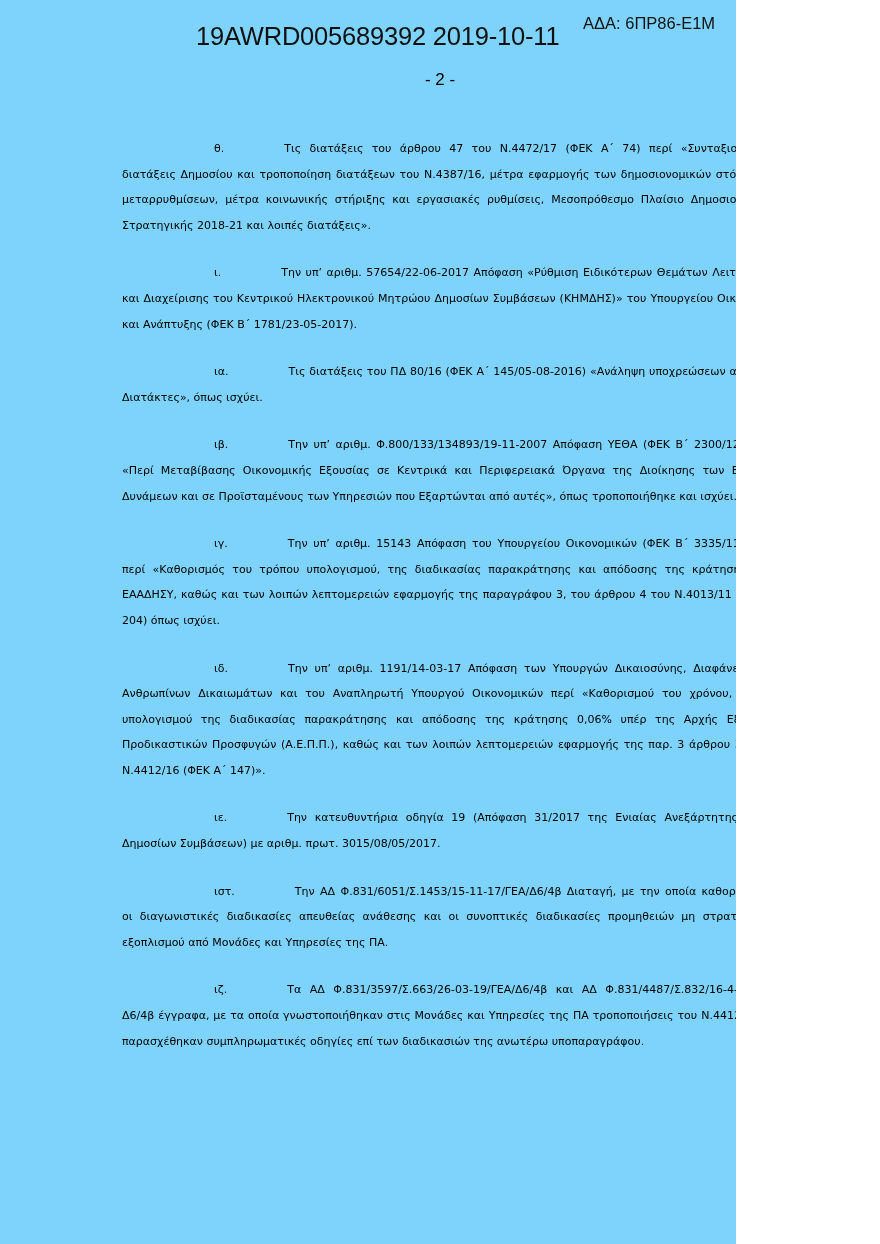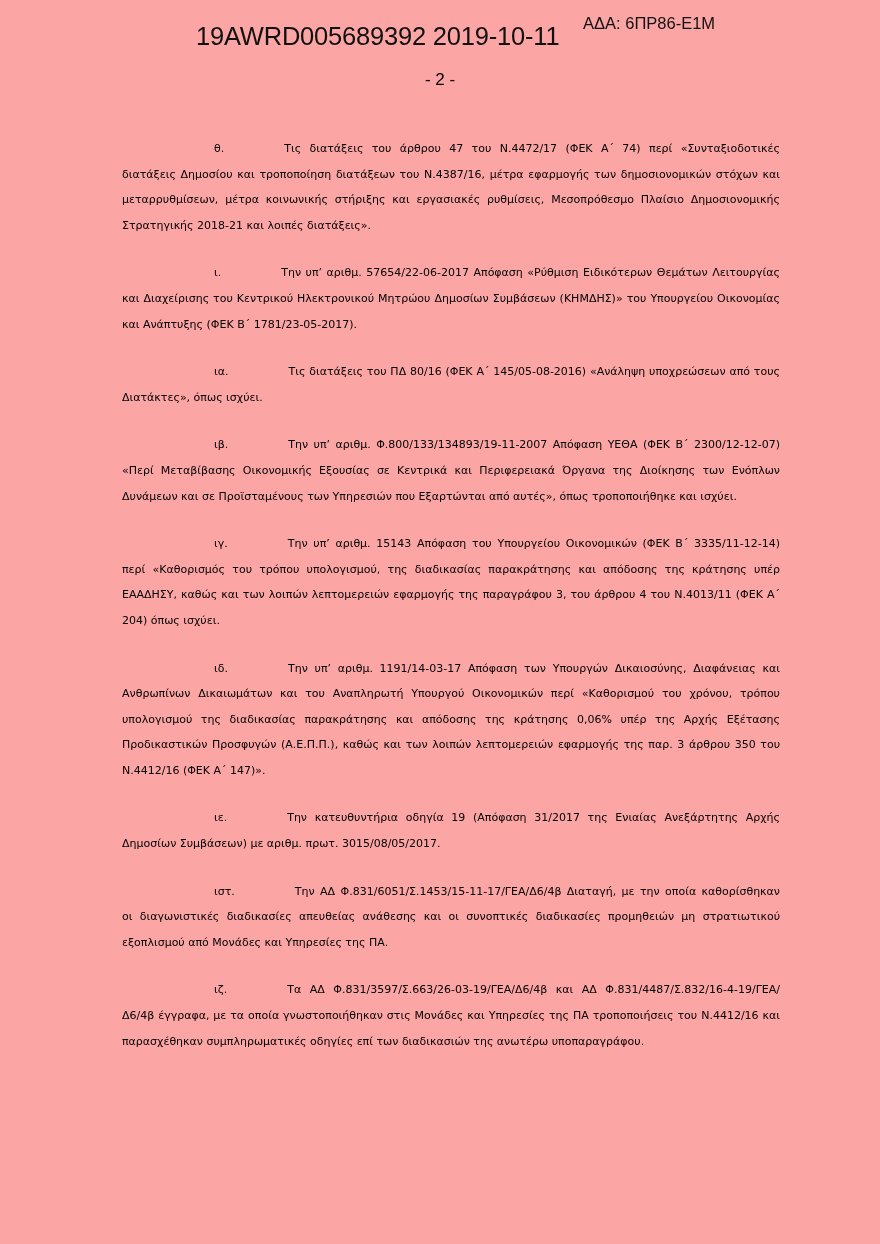--- a/index.html
+++ b/index.html
@@ -7,23 +7,23 @@
     margin: 0;
     padding: 0;
     background: #ffffff;
   }
   body {
     font-family: "DejaVu Sans", "Liberation Sans", sans-serif;
     color: #000000;
   }
   .page {
     position: relative;
-    width: 880px;
+    width: 736px;
     height: 1244px;
-    background: #fca5a5;
+    background: #7dd3fc;
     overflow: hidden;
     box-sizing: border-box;
   }
 
   
   .stamp-row {
     position: absolute;
     top: 0;
     left: 0;
     width: 880px;

